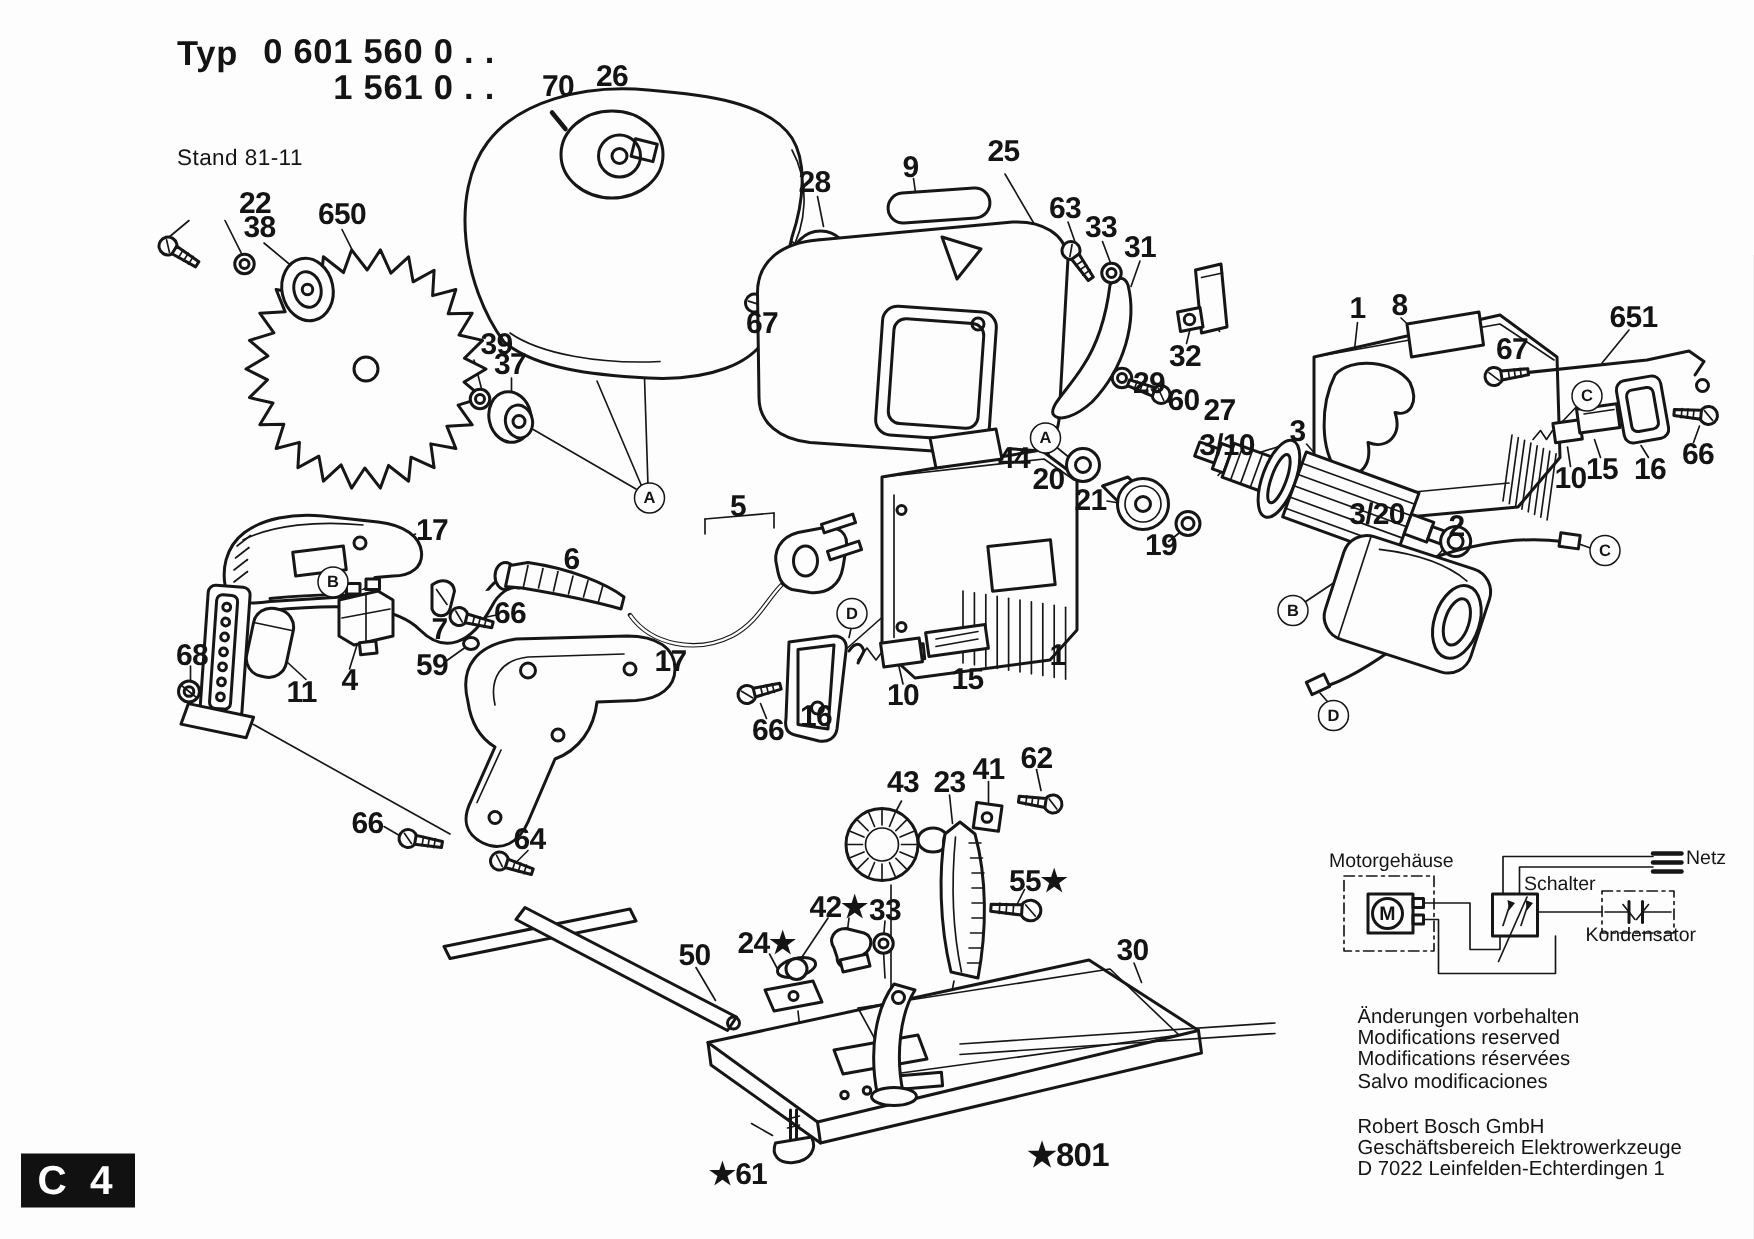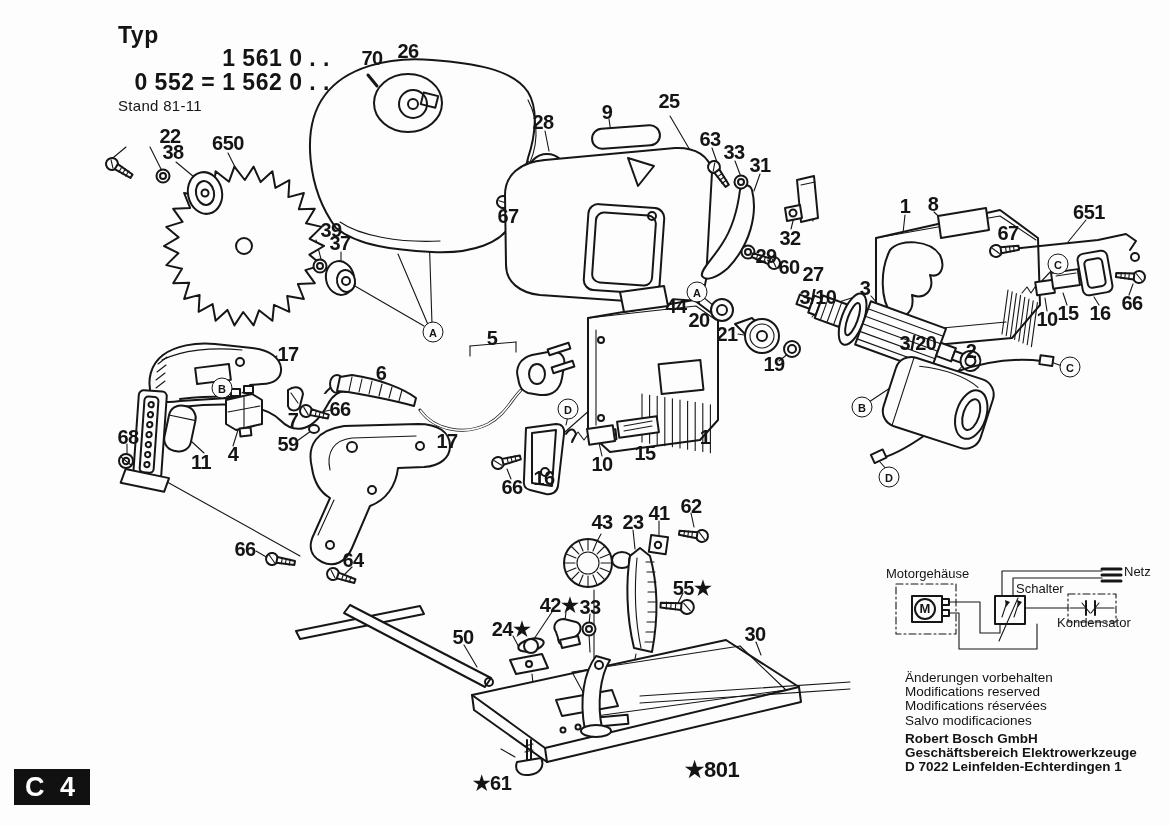--- a/index.html
+++ b/index.html
@@ -23,21 +23,21 @@
               font-size:23px;font-weight:bold;line-height:24px;letter-spacing:0.5px;white-space:pre;}
   .stand{position:absolute;left:118px;top:97px;font-size:15px;letter-spacing:0.3px;}
   .c4box{position:absolute;left:14px;top:769px;width:76px;height:36px;background:#111;color:#fff;
          font-size:27px;font-weight:bold;display:flex;align-items:center;justify-content:center;
          letter-spacing:4px;}
   .circ-label{position:absolute;font-size:13px;font-weight:500;white-space:nowrap;}
   .m-symbol{position:absolute;left:925px;top:609px;transform:translate(-50%,-52%);
             font-size:13px;font-weight:bold;}
   .footer{position:absolute;left:905px;top:671px;font-size:13.5px;line-height:14.2px;}
   .footer .legal{font-weight:500;}
-  .footer .company{font-weight:bold;margin-top:4px;}
+  .footer .company{font-weight:normal;margin-top:16px;}
   .footer div{white-space:nowrap;}
 </style>
 </head>
 <body>
 
 <div id="page">
 
   
   <svg id="art" width="1169" height="826" viewBox="0 0 1169 826">
 
@@ -528,21 +528,21 @@
       <line x1="1095" y1="608" x2="1114" y2="608" class="ln thin"></line>
       <line x1="1086" y1="601" x2="1086" y2="615" class="ln"></line>
       <line x1="1095" y1="601" x2="1095" y2="615" class="ln"></line>
       <line x1="1082" y1="603" x2="1090" y2="613" class="ln thin"></line>
       <line x1="1091" y1="613" x2="1099" y2="603" class="ln thin"></line>
     </g>
   </svg>
 
   
   <div class="title-typ">Typ</div>
-  <div class="title-nums"><br><span>1 561 0 . .</span><br><span>0 552 = 1 562 0 . .</span></div>
+  <div class="title-nums"><span>0 601 560 0 . .</span><br><span>1 561 0 . .</span><br></div>
   <div class="stand">Stand 81-11</div>
   <div class="c4box">C 4</div>
 
   <div class="circ-label" style="left:886px;top:566px;">Motorgehäuse</div>
   <div class="circ-label" style="left:1124px;top:564px;">Netz</div>
   <div class="circ-label" style="left:1016px;top:581px;">Schalter</div>
   <div class="circ-label" style="left:1057px;top:615px;">Kondensator</div>
   <div class="m-symbol">M</div>
 
   <div class="footer">

